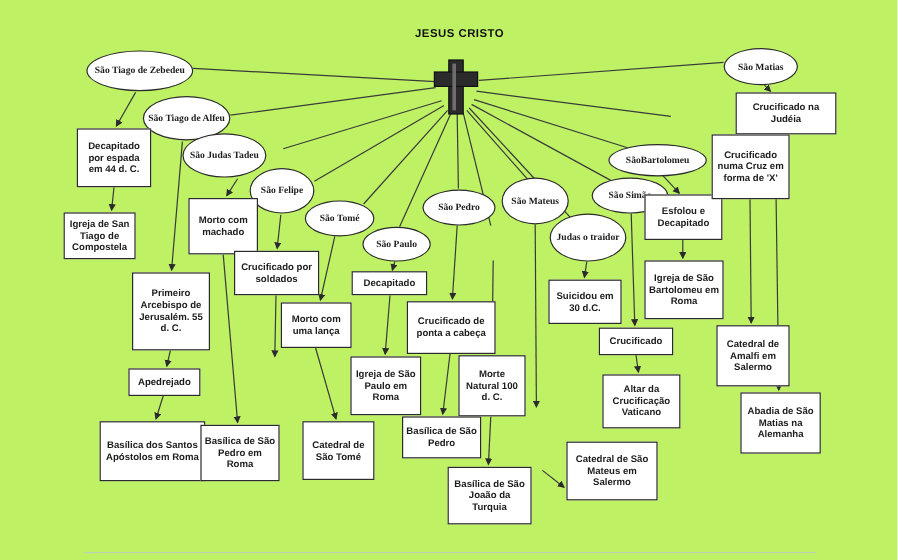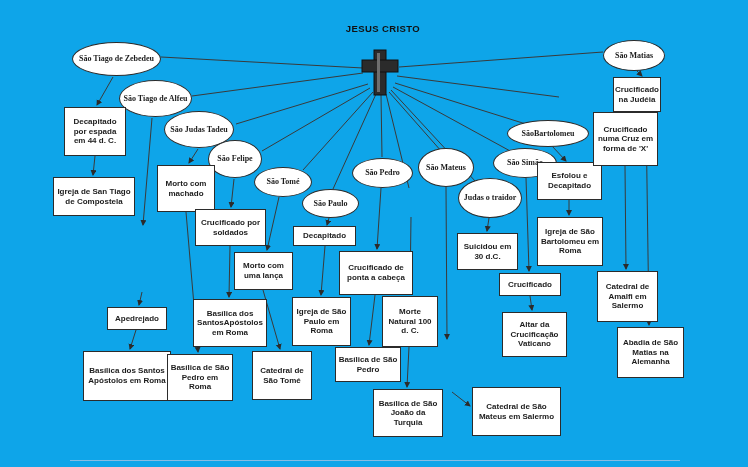--- a/index.html
+++ b/index.html
@@ -1,17 +1,17 @@
 <!DOCTYPE html>
 <html><head>
 <meta charset="utf-8">
 <style>
   * { margin:0; padding:0; box-sizing:border-box; }
   html,body { background:#ffffff; font-family:"Liberation Sans", sans-serif; }
-  .canvas { position:relative; width:748px; height:467px; background:#0ea5e9; overflow:hidden; }
+  .canvas { position:relative; width:748px; height:467px; background:#bef264; overflow:hidden; }
   .canvas > svg { position:absolute; left:0; top:0; }
   .node {
     position:absolute; display:flex; align-items:center; justify-content:center;
     text-align:center; font-size:8px; font-weight:bold; color:#1c1c1c;
     line-height:1.2; background:#ffffff; padding:1px 2px;
   }
   .box { border:1.4px solid #2b2b2b; }
   .ellipse { border:1.4px solid #2b2b2b; border-radius:50%;font-family:Liberation Serif, serif; }
   .title { position:absolute; left:338px; top:23px; width:90px; text-align:center;
            font-size:9.5px; font-weight:bold; color:#111; letter-spacing:.4px; }
@@ -83,53 +83,53 @@
       <rect x="374" y="50" width="12" height="45" fill="#2b2b2b" stroke="#111" stroke-width="1"></rect>
       <rect x="362" y="60" width="36" height="12" fill="#2b2b2b" stroke="#111" stroke-width="1"></rect>
       <rect x="377" y="53" width="3" height="39" fill="#6e6e6e"></rect>
     </g>
   </svg>
 
   <div class="title">JESUS CRISTO</div>
 
   <div class="node ellipse" style="left:72px;top:42px;width:89px;height:34px">São Tiago de Zebedeu</div>
   <div class="node ellipse" style="left:119px;top:80px;width:73px;height:37px">São Tiago de Alfeu</div>
-  <div class="node ellipse" style="left:164px;top:111px;width:70px;height:37px">São Judas Tadeu</div>
+  <div class="node ellipse" style="left:152px;top:111px;width:70px;height:37px">São Judas Tadeu</div>
   <div class="node ellipse" style="left:254px;top:167px;width:58px;height:30px">São Tomé</div>
   <div class="node ellipse" style="left:208px;top:140px;width:54px;height:38px">São Felipe</div>
   <div class="node ellipse" style="left:302px;top:189px;width:57px;height:29px">São Paulo</div>
   <div class="node ellipse" style="left:352px;top:158px;width:61px;height:30px">São Pedro</div>
   <div class="node ellipse" style="left:458px;top:178px;width:64px;height:40px">Judas o traidor</div>
   <div class="node ellipse" style="left:418px;top:148px;width:56px;height:39px">São Mateus</div>
   <div class="node ellipse" style="left:493px;top:148px;width:64px;height:30px">São Simão</div>
   <div class="node ellipse" style="left:507px;top:120px;width:82px;height:27px">SãoBartolomeu</div>
   <div class="node ellipse" style="left:603px;top:40px;width:62px;height:31px">São Matias</div>
 
   <div class="node box" style="left:64px;top:107px;width:62px;height:49px">Decapitado por espada em 44 d. C.</div>
+  <div class="node box" style="left:110px;top:227px;width:65px;height:65px">Primeiro Arcebispo de Jerusalém. 55 d. C.</div>
   <div class="node box" style="left:107px;top:307px;width:60px;height:23px">Apedrejado</div>
   <div class="node box" style="left:157px;top:165px;width:58px;height:47px">Morto com machado</div>
   <div class="node box" style="left:195px;top:209px;width:71px;height:37px">Crucificado por soldados</div>
   <div class="node box" style="left:234px;top:252px;width:59px;height:38px">Morto com uma lança</div>
   <div class="node box" style="left:293px;top:226px;width:63px;height:20px">Decapitado</div>
   <div class="node box" style="left:339px;top:251px;width:74px;height:44px">Crucificado de ponta a cabeça</div>
   <div class="node box" style="left:382px;top:296px;width:56px;height:51px">Morte Natural 100 d. C.</div>
   <div class="node box" style="left:457px;top:233px;width:61px;height:37px">Suicidou em 30 d.C.</div>
   <div class="node box" style="left:499px;top:273px;width:62px;height:23px">Crucificado</div>
   <div class="node box" style="left:537px;top:162px;width:65px;height:38px">Esfolou e Decapitado</div>
   <div class="node box" style="left:593px;top:112px;width:65px;height:54px">Crucificado numa Cruz em forma de 'X'</div>
-  <div class="node box" style="left:613px;top:77px;width:48px;height:35px">Crucificado na Judéia</div>
+  <div class="node box" style="left:613px;top:77px;width:84px;height:35px">Crucificado na Judéia</div>
 
-  <div class="node box" style="left:53px;top:177px;width:82px;height:39px">Igreja de San Tiago de Compostela</div>
+  <div class="node box" style="left:53px;top:177px;width:60px;height:39px">Igreja de San Tiago de Compostela</div>
   <div class="node box" style="left:83px;top:351px;width:88px;height:50px">Basílica dos Santos Apóstolos em Roma</div>
   <div class="node box" style="left:167px;top:354px;width:66px;height:47px">Basílica de São Pedro em Roma</div>
-  <div class="node box" style="left:193px;top:299px;width:74px;height:48px">Basílica dos SantosApóstolos em Roma</div>
   <div class="node box" style="left:252px;top:351px;width:60px;height:49px">Catedral de São Tomé</div>
   <div class="node box" style="left:292px;top:297px;width:59px;height:49px">Igreja de São Paulo em Roma</div>
   <div class="node box" style="left:335px;top:347px;width:66px;height:35px">Basílica de São Pedro</div>
   <div class="node box" style="left:373px;top:389px;width:70px;height:48px">Basílica de São Joaão da Turquia</div>
-  <div class="node box" style="left:472px;top:387px;width:89px;height:49px">Catedral de São Mateus em Salermo</div>
+  <div class="node box" style="left:472px;top:368px;width:76px;height:49px">Catedral de São Mateus em Salermo</div>
   <div class="node box" style="left:502px;top:312px;width:65px;height:45px">Altar da Crucificação Vaticano</div>
   <div class="node box" style="left:537px;top:217px;width:66px;height:49px">Igreja de São Bartolomeu em Roma</div>
   <div class="node box" style="left:597px;top:271px;width:61px;height:51px">Catedral de Amalfi em Salermo</div>
   <div class="node box" style="left:617px;top:327px;width:67px;height:51px">Abadia de São Matias na Alemanha</div>
 
   <div class="bottom-rule"></div>
 </div>
 
 </body></html>

